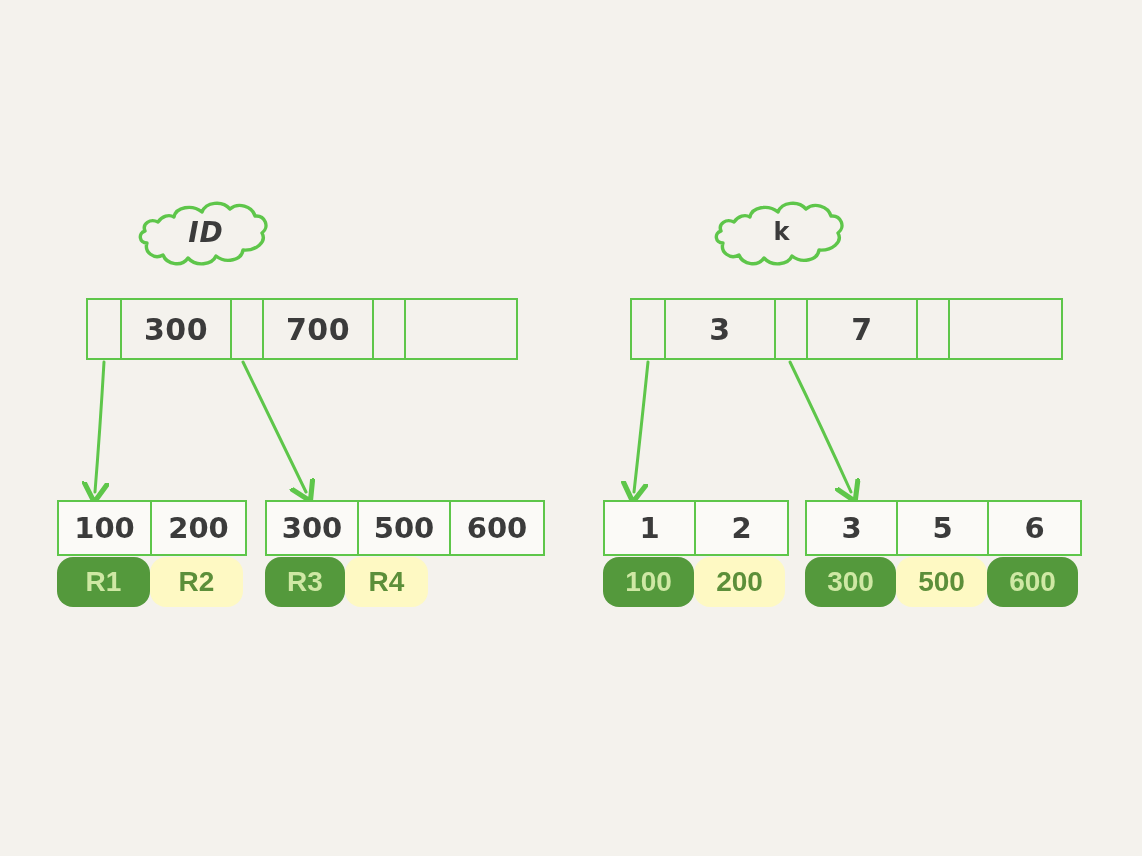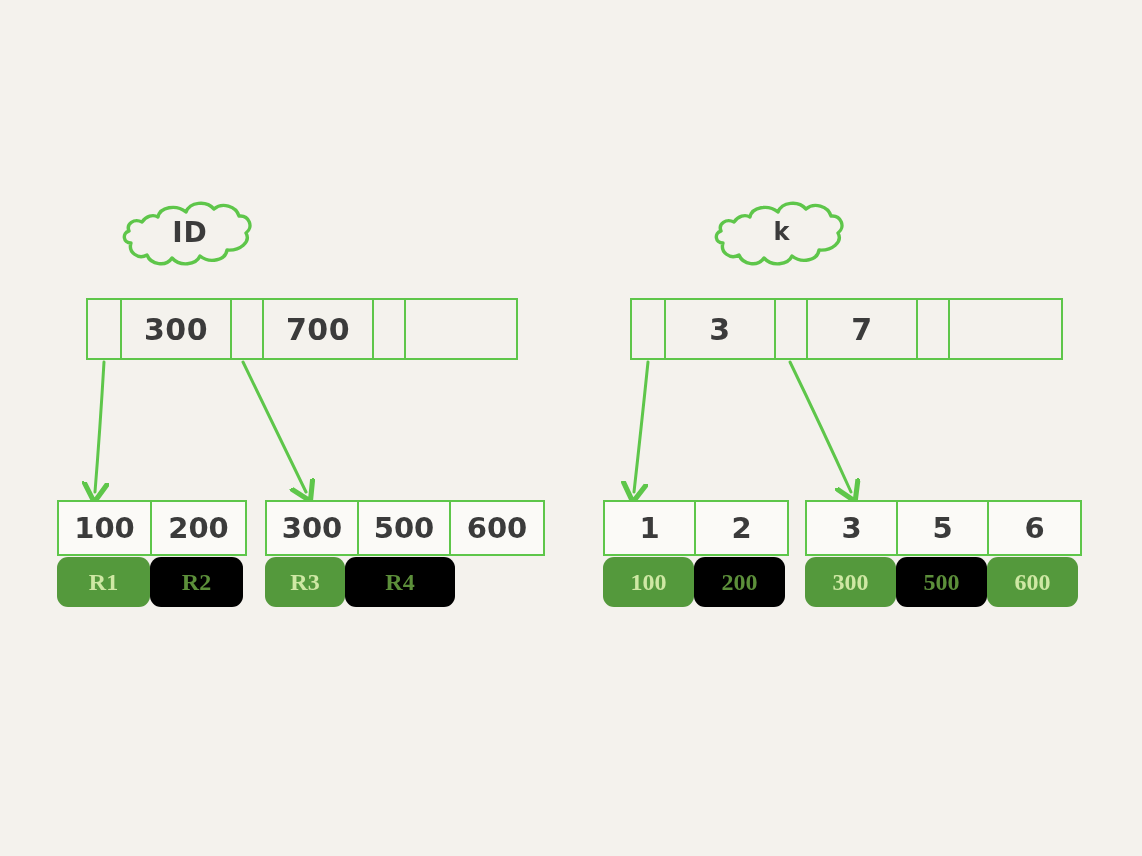--- a/index.html
+++ b/index.html
@@ -95,31 +95,31 @@
   .leaf-recs {
     display: flex;
     margin-top: 1px;
   }
   .leaf-recs .rcell {
     box-sizing: border-box;
     height: 50px;
     display: flex;
     align-items: center;
     justify-content: center;
-    font-size: 24px;
-    font-weight: 700;
-    font-family: Liberation Serif, serif;
-    border-radius: 11px;
+    font-size: 28px;
+    font-weight: 700;
+    font-family: Liberation Sans, sans-serif;
+    border-radius: 16px;
   }
   .rcell.dark {
     background: #54993c;
     color: #cfe8a4;
   }
   .rcell.light {
-    background: #000000;
+    background: #fef9c3;
     color: #5c8f3a;
   }
 </style>
 </head>
 <body>
 
 <div id="canvas">
 
   <svg class="layer" viewBox="0 0 1142 856" xmlns="http://www.w3.org/2000/svg">
     <defs>
@@ -128,21 +128,21 @@
       </marker>
     </defs>
 
     <path d="M104 362 Q100 430 95 492" fill="none" stroke="#5ec64a" stroke-width="3" stroke-linecap="round" marker-end="url(#ah)"></path>
     <path d="M243 362 Q275 428 306 492" fill="none" stroke="#5ec64a" stroke-width="3" stroke-linecap="round" marker-end="url(#ah)"></path>
 
     <path d="M648 362 Q641 430 634 492" fill="none" stroke="#5ec64a" stroke-width="3" stroke-linecap="round" marker-end="url(#ah)"></path>
     <path d="M790 362 Q822 428 851 492" fill="none" stroke="#5ec64a" stroke-width="3" stroke-linecap="round" marker-end="url(#ah)"></path>
   </svg>
 
-  <div class="cloud" style="left:120px; top:198px; width:140px; height:72px;">
+  <div class="cloud" style="left:136px; top:198px; width:140px; height:72px;font-style:italic;">
     <svg width="140" height="72" viewBox="0 0 140 72" xmlns="http://www.w3.org/2000/svg">
       <path d="M22 24 C14 20 6 26 9 33 C2 35 3 45 11 45 C8 54 18 62 27 57
                C31 67 46 69 52 60 C60 69 76 67 80 58 C90 66 106 62 107 52
                C120 53 131 44 126 35 C134 29 129 17 119 18
                C116 8 102 4 94 11 C86 2 70 4 66 14
                C56 6 40 9 38 19 C33 16 26 18 22 24 Z" fill="none" stroke="#5ec64a" stroke-width="3.4" stroke-linejoin="round" stroke-linecap="round"></path>
     </svg>
     <div class="cloud-text" style="top:18px; font-size:28px;">ID</div>
   </div>
 
@@ -167,21 +167,21 @@
   </div>
 
   <div class="leaf" style="left:265px; top:500px;">
     <div class="leaf-keys">
       <div class="kcell" style="width:92px;">300</div>
       <div class="kcell" style="width:92px;">500</div>
       <div class="kcell" style="width:92px;">600</div>
     </div>
     <div class="leaf-recs">
       <div class="rcell dark" style="width:80px;">R3</div>
-      <div class="rcell light" style="width:110px;">R4</div>
+      <div class="rcell light" style="width:83px;">R4</div>
     </div>
   </div>
 
   <div class="cloud" style="left:712px; top:198px; width:140px; height:72px;">
     <svg width="140" height="72" viewBox="0 0 140 72" xmlns="http://www.w3.org/2000/svg">
       <path d="M22 24 C14 20 6 26 9 33 C2 35 3 45 11 45 C8 54 18 62 27 57
                C31 67 46 69 52 60 C60 69 76 67 80 58 C90 66 106 62 107 52
                C120 53 131 44 126 35 C134 29 129 17 119 18
                C116 8 102 4 94 11 C86 2 70 4 66 14
                C56 6 40 9 38 19 C33 16 26 18 22 24 Z" fill="none" stroke="#5ec64a" stroke-width="3.4" stroke-linejoin="round" stroke-linecap="round"></path>

